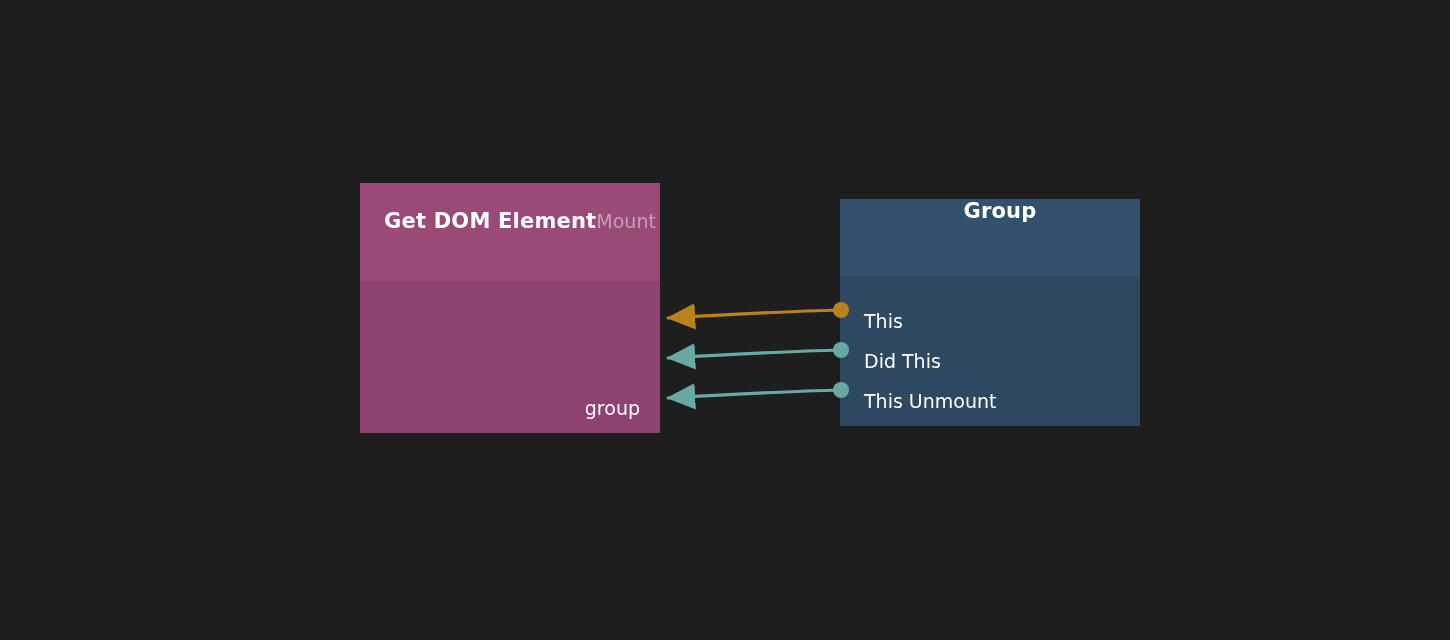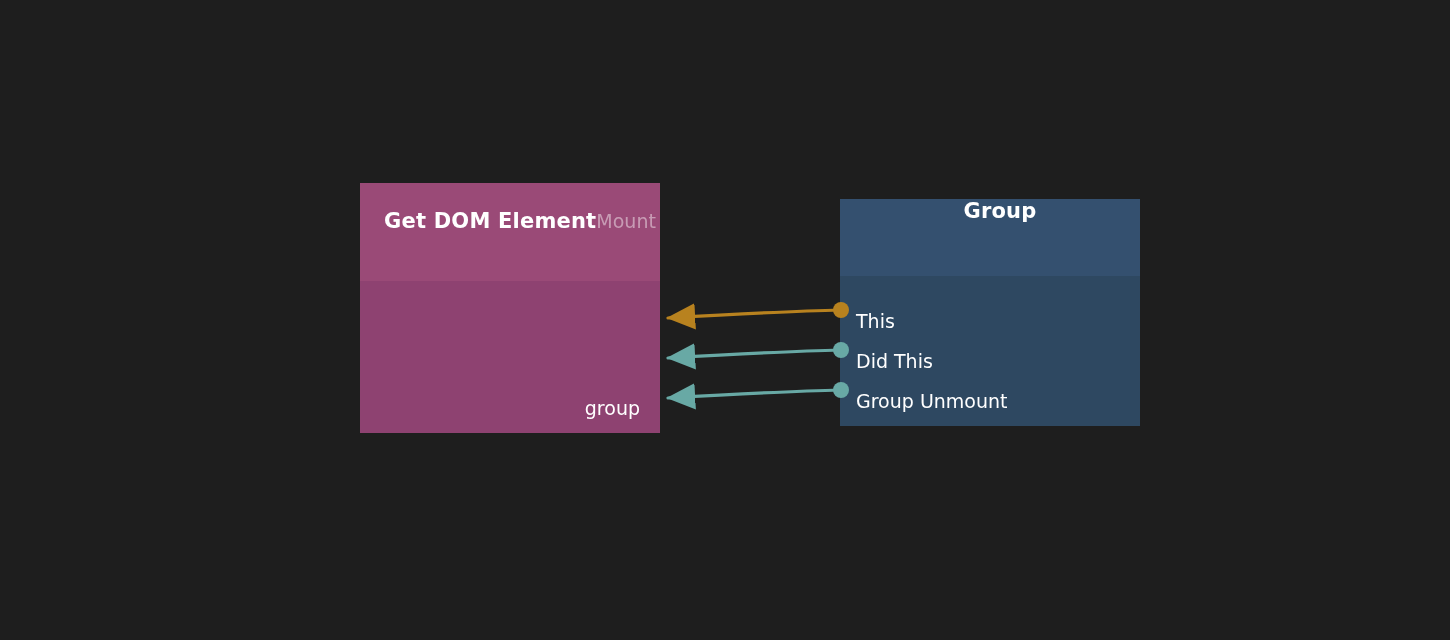--- a/index.html
+++ b/index.html
@@ -89,21 +89,21 @@
     padding:0 0 0 20px;
     justify-content:center;
   }
   #node-group .node-title { font-size:21px; font-weight:bold; }
   #node-group .node-body {
     background:#2e4861;
     height:150px;
   }
   .port-row-out {
     position:absolute;
-    left:16px;
+    left:24px;
     height:22px;
     display:flex;
     align-items:center;
   }
   .port-label-out {
     color:#ffffff;
     font-size:19px;
     white-space:nowrap;
   }
 
@@ -158,21 +158,21 @@
 
       <div class="port-row-out" style="top:34px;">
         <span class="port-label-out">This</span>
       </div>
 
       <div class="port-row-out" style="top:74px;">
         <span class="port-label-out">Did This</span>
       </div>
 
       <div class="port-row-out" style="top:114px;">
-        <span class="port-label-out">Group Unmount</span>
+        <span class="port-label-out">This Unmount</span>
       </div>
 
     </div>
   </div>
 
   <div class="port-dot" style="left:833px; top:302px; background:#b8821f;"></div>
   <div class="port-dot" style="left:833px; top:342px; background:#68a9a5;"></div>
   <div class="port-dot" style="left:833px; top:382px; background:#68a9a5;"></div>
 
 </div>

